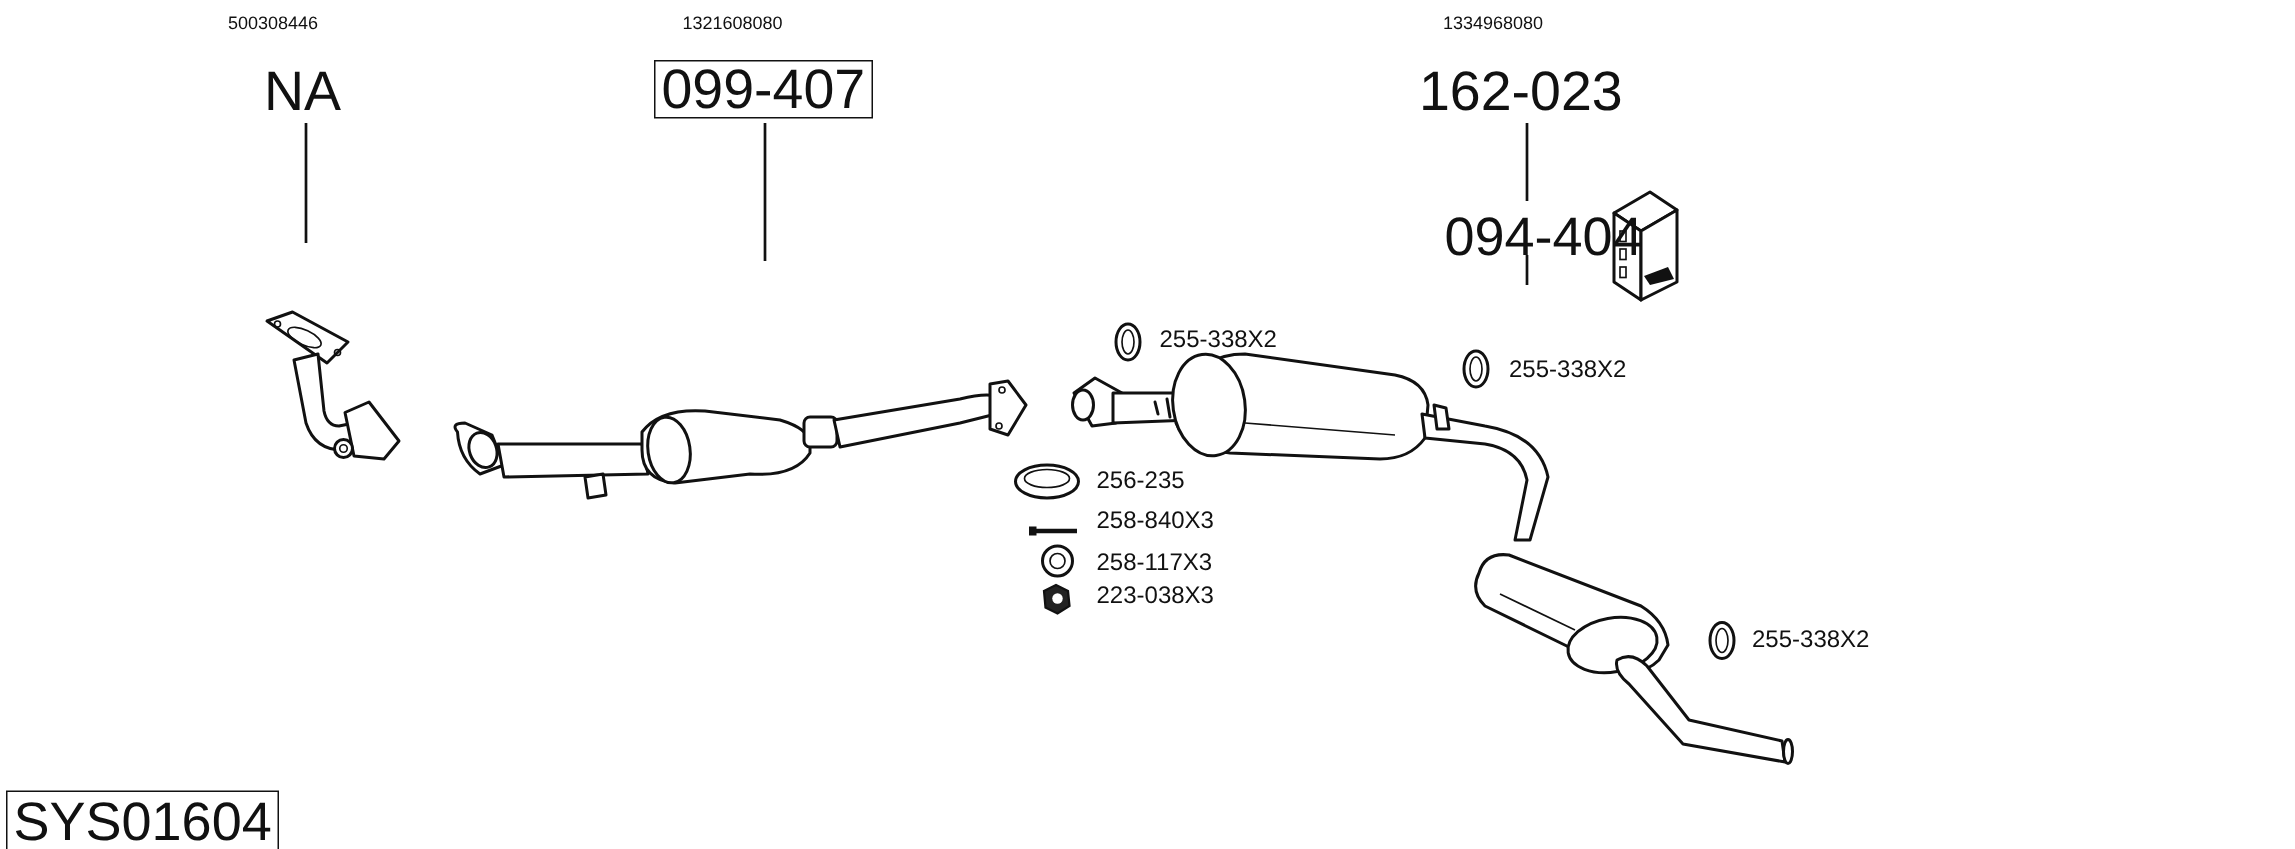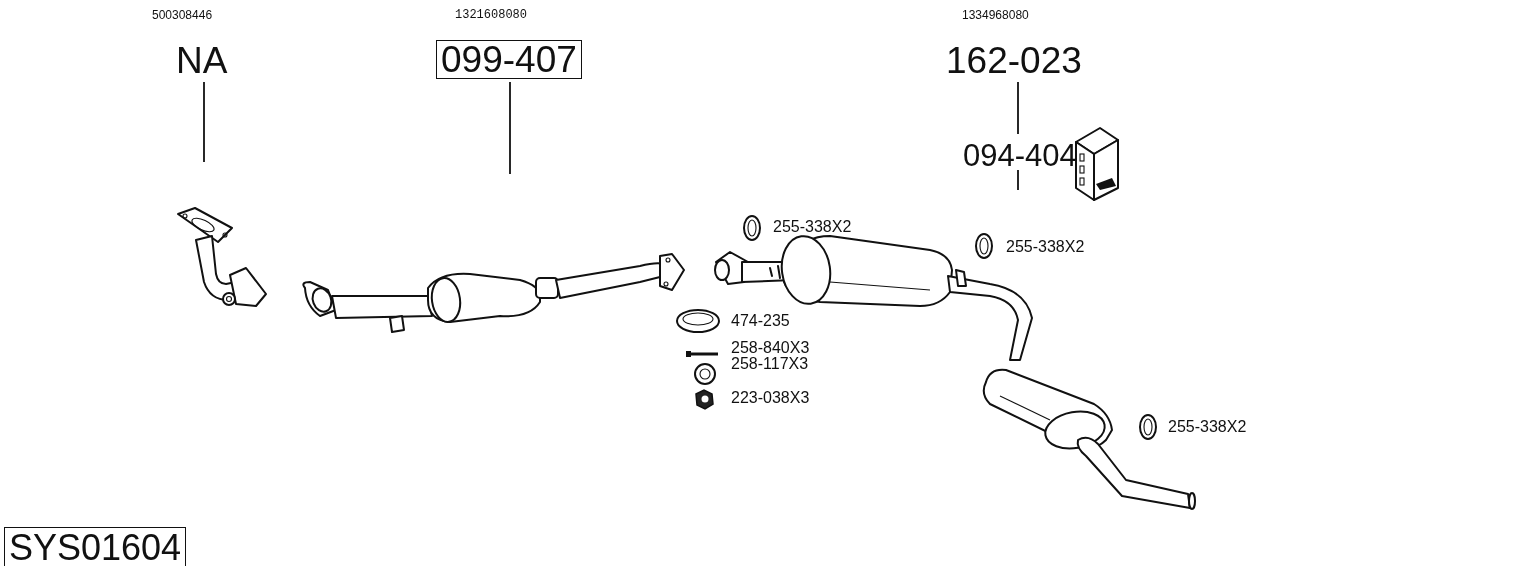--- a/index.html
+++ b/index.html
@@ -2,21 +2,21 @@
 <html><head>
   <meta charset="utf-8">
   <style>
     html, body { margin: 0; padding: 0; background: #ffffff; }
     body { width: 1530px; height: 566px; position: relative; overflow: hidden;
            font-family: "Liberation Sans", sans-serif; color: #111; }
     .abs { position: absolute; }
     .oem { font-size: 12px; }
     .part-big { font-size: 37px; line-height: 1; }
     .boxed { border: 1.5px solid #111; padding: 0 4px; }
-    .part-mid { font-size: 31px; line-height: 1; }
+    .part-mid { font-size: 36px; line-height: 1; }
     .acc { font-size: 16px; line-height: 1; }
     .sysid { font-size: 36px; border: 1.5px solid #111; padding: 1px 4px; line-height: 1.05; }
     svg.drawing { position: absolute; left: 0; top: 0; }
     svg .st { fill: #fff; stroke: #111; stroke-width: 2; stroke-linejoin: round; stroke-linecap: round; }
     svg .th { fill: none; stroke: #111; stroke-width: 1.1; }
   </style>
 </head>
 <body>
 
 <svg class="drawing" width="1530" height="566" viewBox="0 0 1530 566">
@@ -104,29 +104,29 @@
     <rect class="th" x="1080" y="154" width="4" height="7"></rect>
       <rect class="th" x="1080" y="166" width="4" height="7"></rect>
       <rect class="th" x="1080" y="178" width="4" height="7"></rect>
     <path d="M1096,184 L1112,178 L1116,186 L1100,190 Z" fill="#111"></path>
   </g>
 </svg>
 
 <div class="abs oem" style="left:152px; top:8px;">500308446</div>
 <div class="abs part-big" style="left:176px; top:42px;">NA</div>
 
-<div class="abs oem" style="left:455px; top:8px;font-family:Liberation Mono, monospace;">1321608080</div>
+<div class="abs oem" style="left:455px; top:8px;">1321608080</div>
 <div class="abs part-big boxed" style="left:436px; top:40px;">099-407</div>
 
 <div class="abs oem" style="left:962px; top:8px;">1334968080</div>
 <div class="abs part-big" style="left:946px; top:42px;">162-023</div>
 
 <div class="abs part-mid" style="left:963px; top:140px;">094-404</div>
 
 <div class="abs acc" style="left:773px; top:219px;">255-338X2</div>
 <div class="abs acc" style="left:1006px; top:239px;">255-338X2</div>
-<div class="abs acc" style="left:731px; top:313px;">474-235</div>
+<div class="abs acc" style="left:731px; top:313px;">256-235</div>
 <div class="abs acc" style="left:731px; top:340px;">258-840X3</div>
-<div class="abs acc" style="left:731px; top:356px;">258-117X3</div>
+<div class="abs acc" style="left:731px; top:368px;">258-117X3</div>
 <div class="abs acc" style="left:731px; top:390px;">223-038X3</div>
 <div class="abs acc" style="left:1168px; top:419px;">255-338X2</div>
 
 <div class="abs sysid" style="left:4px; top:527px;">SYS01604</div>
 
 </body></html>

